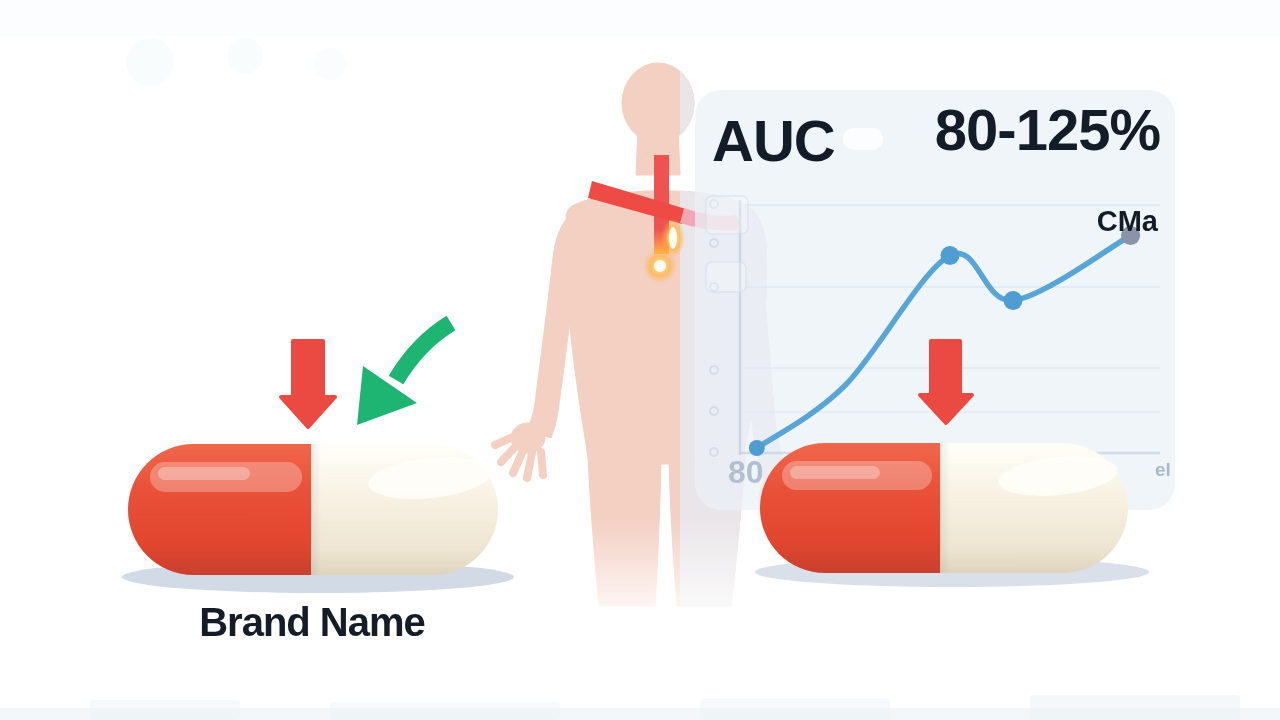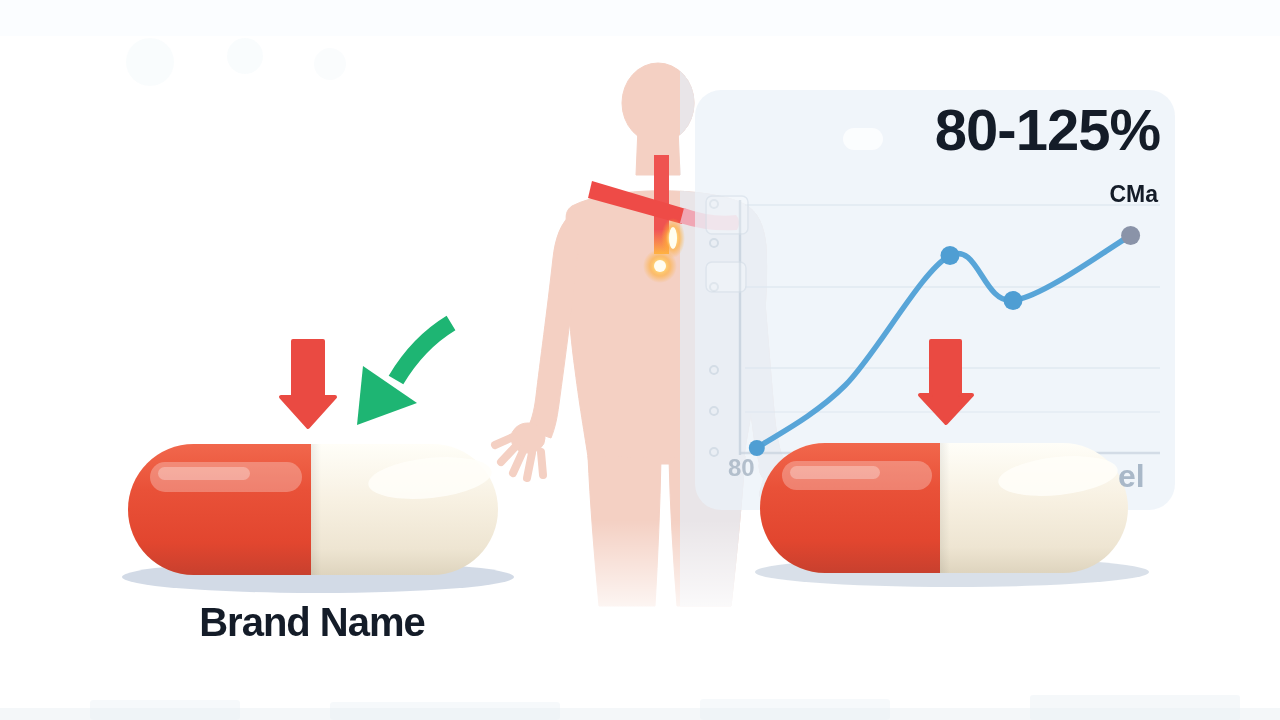--- a/index.html
+++ b/index.html
@@ -3,25 +3,25 @@
 <meta charset="utf-8">
 <style>
   html,body{margin:0;padding:0;background:#fff;}
   .stage{
     position:relative;width:1280px;height:720px;background:#ffffff;
     overflow:hidden;font-family:"Liberation Sans",sans-serif;
   }
   .stage svg.art{position:absolute;left:0;top:0;}
   .txt{position:absolute;color:#141c28;font-weight:700;line-height:1;white-space:nowrap;}
   .metric-big{font-size:58px;letter-spacing:-1px;}
-  .metric-small{font-size:23px;}
+  .metric-small{font-size:29px;margin-top:24px;}
   .cap-label{font-size:40px;letter-spacing:-1px;text-align:center;width:360px;}
   .axis-txt{font-weight:700;}
-  .tick-origin{font-size:24px;color:#b3bfcc;}
-  .axis-end{font-size:32px;color:#a9b8c8;}
+  .tick-origin{font-size:32px;color:#b3bfcc;}
+  .axis-end{font-size:19px;color:#a9b8c8;margin-left:37px;}
   .range-right{width:262px;text-align:right;}
   .cma-right{width:76px;text-align:right;}
 </style>
 </head>
 <body>
 
 <div class="stage">
 
   <svg class="art" width="1280" height="720" viewBox="0 0 1280 720">
     <defs>
@@ -206,20 +206,21 @@
     </g>
     <g>
       <path d="M451,323 Q418,343 396,380" fill="none" stroke="#1eb573" stroke-width="17"></path>
       <polygon points="357,425 363,366 417,403" fill="#1eb573"></polygon>
     </g>
     <g>
       <polygon points="931,341 960,341 960,395 972,395 946,423 920,395 931,395" fill="#ea4a42" stroke="#ea4a42" stroke-width="4" stroke-linejoin="round"></polygon>
     </g>
   </svg>
 
+  <div class="txt metric-big" style="left:712px;top:112px;">AUC</div>
 
   <div class="txt metric-big range-right" style="left:898px;top:101px;">80-125%</div>
 
   <div class="txt metric-small cma-right" style="left:1082px;top:183px;">CMa</div>
 
   <div class="txt axis-txt tick-origin" style="left:728px;top:456px;">80</div>
 
   <div class="txt axis-txt axis-end" style="left:1118px;top:460px;">el</div>
 
   <div class="txt cap-label" style="left:132px;top:602px;">Brand Name</div>

